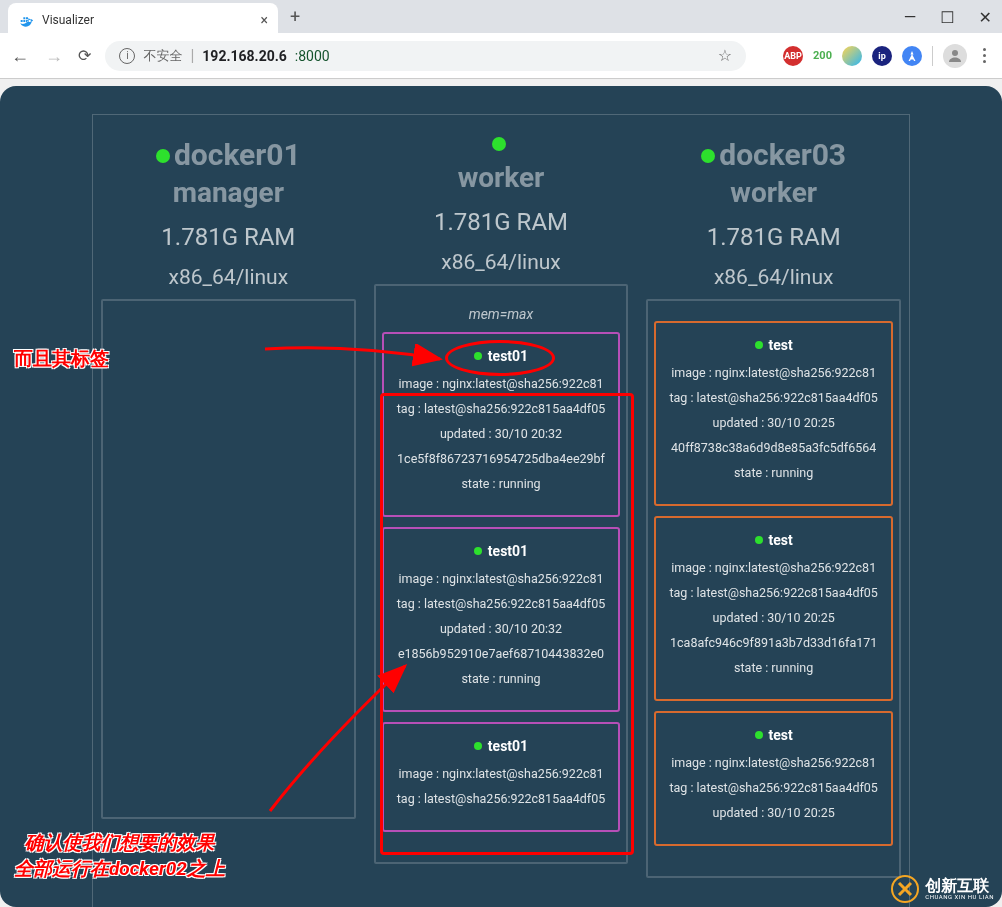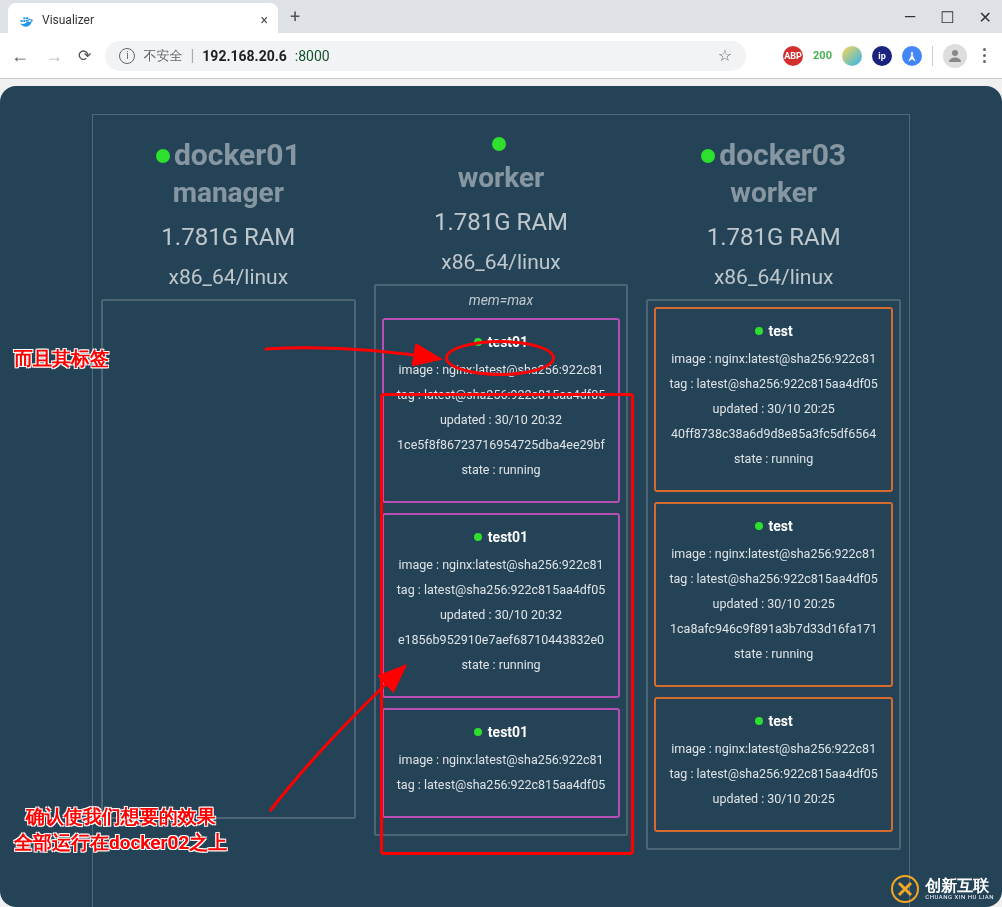--- a/index.html
+++ b/index.html
@@ -35,21 +35,21 @@
 .page { background: #254356; position: absolute; top: 86px; left: 0; right: 0; bottom: 0; border-radius: 16px; }
 .swarm-container { border: 1px solid rgba(255,255,255,0.2); margin: 28px 92px 0; position: relative; height: 800px; }
 .nodes { display: flex; gap: 2px; }
 .node-col { flex: 1; text-align: center; }
 .node-hdr { padding: 22px 0 8px; }
 .node-status-dot { display: inline-block; width: 14px; height: 14px; border-radius: 50%; background: #2de02d; margin-right: 4px; vertical-align: 2px; }
 .node-name { font-size: 30px; font-weight: 700; color: rgba(255,255,255,0.45); }
 .node-role { font-size: 28px; font-weight: 700; color: rgba(255,255,255,0.45); margin-top: 4px; }
 .node-ram { font-size: 24px; color: rgba(255,255,255,0.7); margin-top: 14px; }
 .node-arch { font-size: 21px; color: rgba(255,255,255,0.7); margin-top: 14px; }
-.node-body { border: 2px solid rgba(255,255,255,0.18); margin: 2px 8px 0; border-radius: 2px; padding: 6px 6px; min-height: 520px; }
+.node-body { border: 2px solid rgba(255,255,255,0.18); margin: 2px 8px 0; border-radius: 2px; padding: 20px 6px; min-height: 520px; }
 .node-label { font-style: italic; color: rgba(255,255,255,0.7); font-size: 14px; margin-bottom: 10px; }
 .svc-card { border: 2px solid #b74fb7; border-radius: 3px; padding: 14px 6px; margin-bottom: 10px; text-align: center; color: #fff; font-size: 12.5px; position: relative; overflow: hidden; }
 .svc-card.orange { border-color: #d76a2e; }
 .svc-hdr { font-weight: 700; font-size: 14px; margin-bottom: 12px; }
 .svc-dot { display: inline-block; width: 8px; height: 8px; border-radius: 50%; background: #2de02d; margin-right: 6px; vertical-align: 1px; }
 .svc-line { color: rgba(255,255,255,0.85); margin: 10px 0; white-space: nowrap; }
 
 
 .anno { position: absolute; color: #ff0000; font-weight: bold; text-shadow: -1px -1px 0 #fff, 1px -1px 0 #fff, -1px 1px 0 #fff, 1px 1px 0 #fff; font-size: 19px; line-height: 1.35; z-index: 30; text-align: center; }
 .red-ellipse { position: absolute; border: 3px solid #ff0000; border-radius: 50%; z-index: 20; }
@@ -208,21 +208,21 @@
     <defs>
         <marker id="ah1" markerWidth="10" markerHeight="8" refX="9" refY="4" orient="auto">
           <polygon points="0 0, 10 4, 0 8" fill="#ff0000"></polygon>
         </marker>
       </defs>
     <path d="M5 5 Q 90 0 180 15" stroke="#ff0000" stroke-width="3" fill="none" marker-end="url(#ah1)"></path>
   </svg>
 
   <div class="red-rect" style="top:307px; left:380px; width:254px; height:462px;"></div>
 
-  <div class="anno" style="top:718px; left:14px;">
+  <div class="anno" style="top:744px; left:14px;font-style:italic;">
     <div>确认使我们想要的效果</div>
     <div>全部运行在docker02之上</div>
   </div>
   <svg class="arrow-svg" style="top:560px; left:260px;" width="160" height="170">
     <defs>
         <marker id="ah2" markerWidth="10" markerHeight="8" refX="9" refY="4" orient="auto">
           <polygon points="0 0, 10 4, 0 8" fill="#ff0000"></polygon>
         </marker>
       </defs>
     <path d="M10 165 Q 60 100 145 20" stroke="#ff0000" stroke-width="3" fill="none" marker-end="url(#ah2)"></path>

